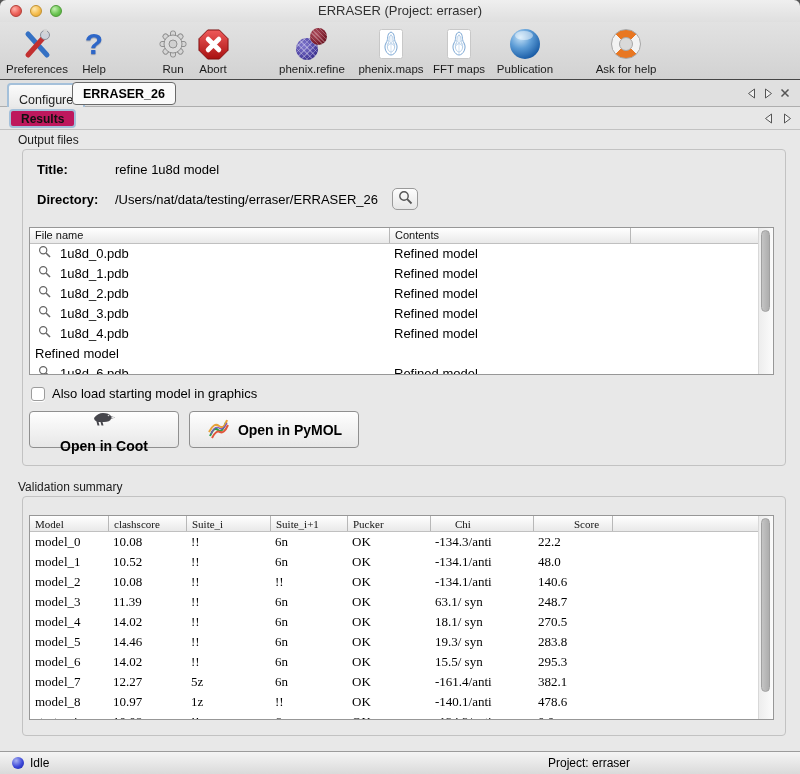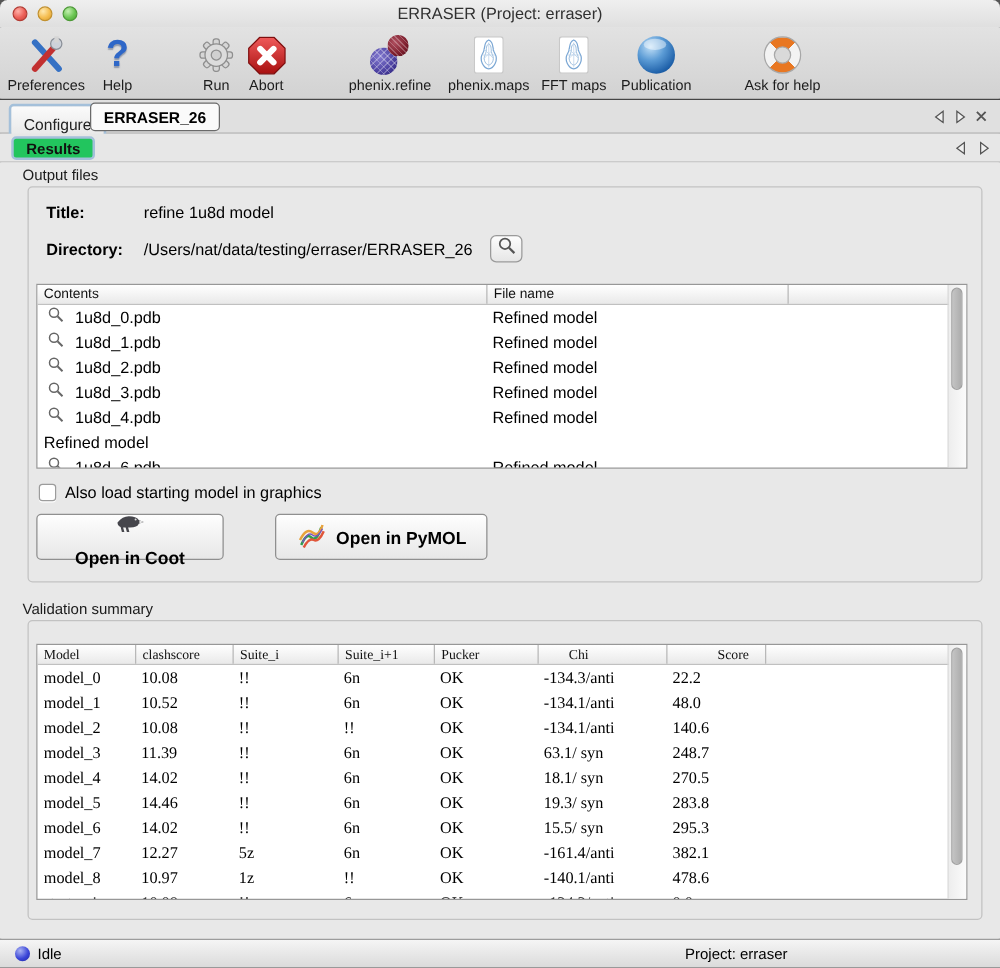--- a/index.html
+++ b/index.html
@@ -45,21 +45,21 @@
 
   
   .tabstrip { position:relative; height:27px; background:#e0e0e0; border-bottom:1px solid #aeaeae; }
   .substrip { position:relative; height:23px; background:#e7e7e7; border-bottom:1px solid #c2c2c2; }
   .tab { position:absolute; display:flex; align-items:center; padding:0 10px; font-size:12.5px;
          border-radius:4px; cursor:default; white-space:nowrap; }
   .tab.inactive { left:7px; top:3px; height:34px; border:2px solid #a4c0da;
                   background:linear-gradient(#fbfbfb,#e3e3e3); color:#222; }
   .tab.active { left:72px; top:2px; height:23px; border:1px solid #6a6a6a; background:#fafafa;
                 font-weight:bold; color:#000; }
-  .tab.results { left:9px; top:2px; height:19px; border:2px solid #a4c0da; background:#22c55e;
+  .tab.results { left:9px; top:2px; height:19px; border:2px solid #a4c0da; background:#be185d;
                  font-weight:bold; font-size:12px; color:#111; }
   .navbtn { position:absolute; top:0; bottom:0; display:flex; align-items:center; cursor:default; }
 
   
   .content { position:relative; height:621px; background:#e8e8e8; }
   .grouplabel { position:absolute; font-size:12px; color:#1a1a1a; }
   .groupbox { position:absolute; border:1px solid #c2c2c2; border-radius:4px; }
 
   .fieldlabel { position:absolute; font-size:13px; font-weight:bold; color:#000; }
   .fieldvalue { position:absolute; font-size:13px; color:#000; }
@@ -253,22 +253,22 @@
         <span>
           <svg width="15" height="15" viewBox="0 0 15 15">
               <circle cx="6" cy="6" r="4.2" fill="none" stroke="#555" stroke-width="1.4"></circle>
               <line x1="9.2" y1="9.2" x2="13.5" y2="13.5" stroke="#555" stroke-width="1.8"></line>
             </svg>
         </span>
       </div>
 
       <div class="tbl" style="left:6px;top:77px;width:745px;height:148px;">
         <div class="thead fgrid">
+            <span>File name</span>
             <span>Contents</span>
-            <span>File name</span>
             <span></span>
           </div>
         <div>
             <div class="trow fgrid">
               <span class="fname">
                 <span><svg width="13" height="13" viewBox="0 0 13 13">
                     <circle cx="5.2" cy="5.2" r="3.6" fill="none" stroke="#666" stroke-width="1.2"></circle>
                     <line x1="8" y1="8" x2="12" y2="12" stroke="#666" stroke-width="1.6"></line>
                   </svg></span>
                 <span>1u8d_0.pdb</span>
@@ -349,21 +349,21 @@
       <div class="bigbtn" style="left:6px;top:261px;width:150px;flex-direction:column;">
         <span>
           <svg width="26" height="22" viewBox="0 0 26 22">
             <path fill="#46464c" d="M3 13 Q7 8 12 8 Q18 8 20 11 L24 12.5 L20 14 Q19 17 13 17 L11.5 17 L12.5 20.5 L10.5 20.5 L9.5 17 L7.5 17 L8.5 20.5 L6.5 20.5 L5.5 16.5 Q3 15.5 3 13 Z"></path>
             <path fill="#e8e8e8" d="M20.5 11.2 L24 12.5 L20.5 13.8 Z"></path>
             <circle cx="17.5" cy="10.5" r="0.8" fill="#d9d9d9"></circle>
           </svg>
         </span>
         <span>Open in Coot</span>
       </div>
-      <div class="bigbtn" style="left:166px;top:261px;width:170px;margin-left:31px;">
+      <div class="bigbtn" style="left:166px;top:261px;width:170px;">
         <span>
           <svg width="24" height="24" viewBox="0 0 24 24" fill="none">
             <path d="M4 20 Q8 10 12 14 T20 6" stroke="#2e9e4f" stroke-width="2"></path>
             <path d="M6 22 Q10 14 14 16 T22 9" stroke="#e0563a" stroke-width="2"></path>
             <path d="M3 16 Q8 6 13 10 T21 4" stroke="#e8a23c" stroke-width="2"></path>
             <path d="M5 18 Q9 9 13 12 T21 7" stroke="#7a52b8" stroke-width="1.2"></path>
           </svg>
         </span>
         <span>Open in PyMOL</span>
       </div>

